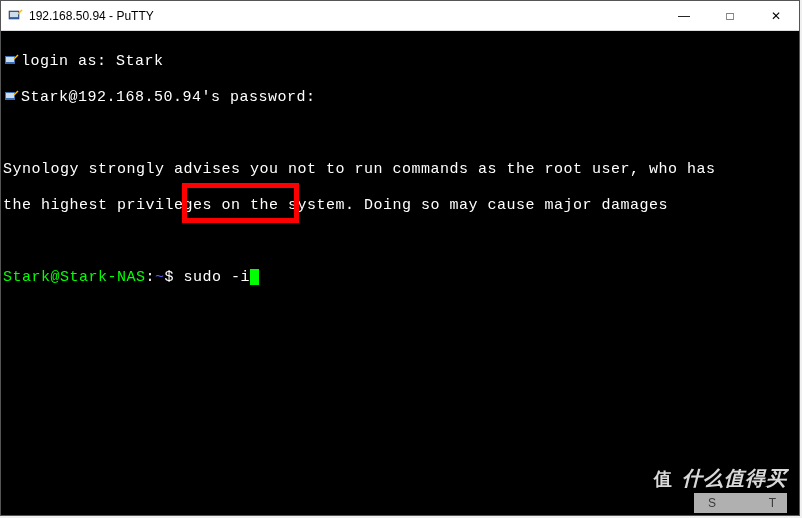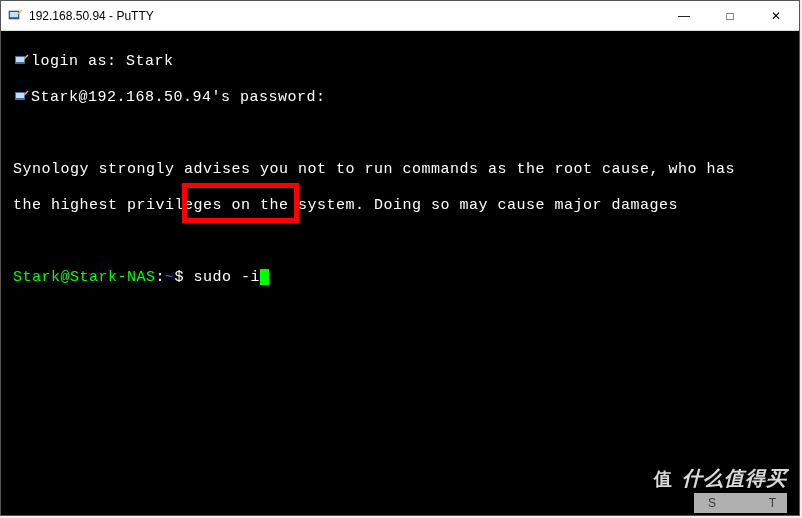--- a/index.html
+++ b/index.html
@@ -58,21 +58,21 @@
       background: transparent;
       border: none;
       font-family: inherit;
     }
     .terminal {
       background: #000;
       color: #fff;
       font-family: "Courier New", monospace;
       font-size: 15px;
       line-height: 18px;
-      padding: 4px 2px 2px 12px;
+      padding: 4px 2px 2px 2px;
       height: calc(100% - 30px);
       white-space: pre;
       position: relative;
       letter-spacing: 0.5px;
     }
     .line { display: block; }
     .line-icon {
       display: inline-block;
       width: 16px;
       height: 16px;
@@ -162,21 +162,21 @@
             <rect x="2" y="3" width="10" height="8" fill="#3a6fb7"></rect>
             <rect x="3" y="4" width="8" height="5" fill="#cde"></rect>
             <line x1="11" y1="6" x2="15" y2="2" stroke="#fb0" stroke-width="1.5"></line>
           </svg></span><span>login as: Stark</span></span>
 <span class="line"><span class="line-icon"><svg width="16" height="16" viewBox="0 0 16 16">
             <rect x="2" y="3" width="10" height="8" fill="#3a6fb7"></rect>
             <rect x="3" y="4" width="8" height="5" fill="#cde"></rect>
             <line x1="11" y1="6" x2="15" y2="2" stroke="#fb0" stroke-width="1.5"></line>
           </svg></span><span>Stark@192.168.50.94's password:</span></span>
 <span class="line"> </span>
-<span class="line">Synology strongly advises you not to run commands as the root cause, who has</span>
+<span class="line">Synology strongly advises you not to run commands as the root user, who has</span>
 <span class="line">the highest privileges on the system. Doing so may cause major damages</span>
 <span class="line"> </span>
 <span class="line"><span class="prompt">Stark@Stark-NAS</span><span>:</span><span class="prompt-path">~</span><span>$</span> <span class="cmd-text">sudo -i</span><span class="cursor"></span></span>
 
     <div class="highlight-box" id="hlbox" style="left: 181px; top: 152px; width: 117px; height: 40px;"></div>
 
     <div class="watermark">
       <div class="wm-circle">值</div>
       <div class="wm-text">什么值得买</div>
     </div>

